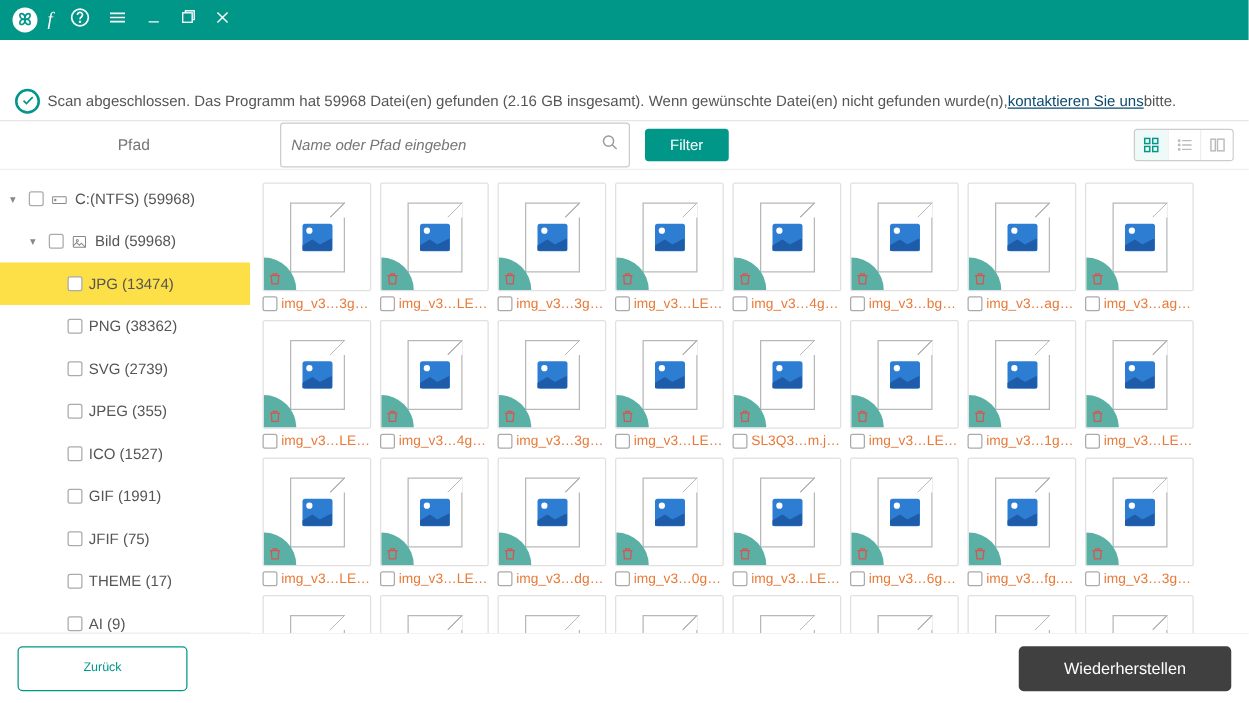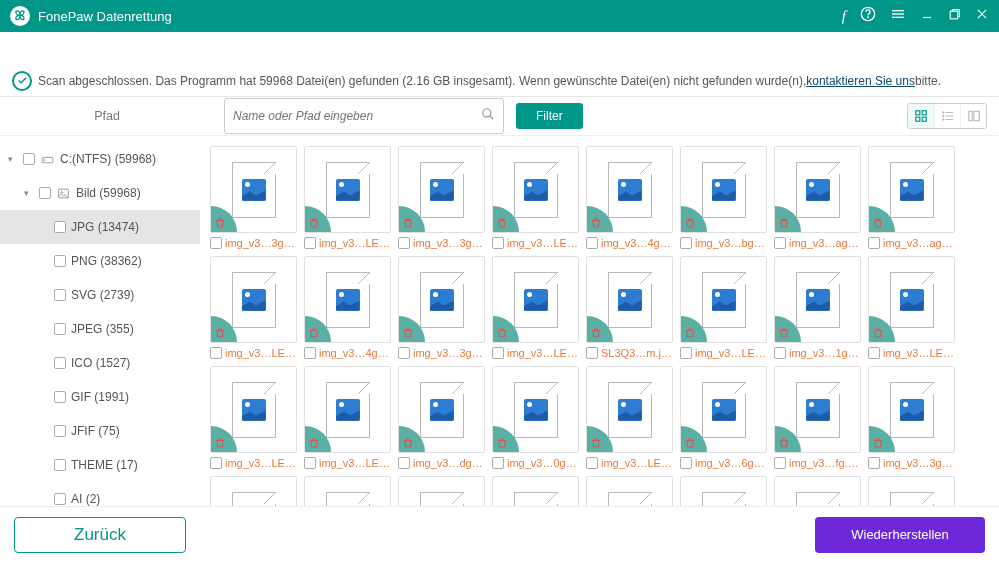--- a/index.html
+++ b/index.html
@@ -28,21 +28,21 @@
 .view-btn { width: 26px; height: 24px; display: flex; align-items: center; justify-content: center; background: #fff; cursor: pointer; }
 .view-btn.active { color: #009688; background: #eefaf8; }
 .view-btn:not(.active) { color: #bbb; }
 .view-btn + .view-btn { border-left: 1px solid #eee; }
 
 .main { flex: 1; display: flex; overflow: hidden; border-top: 1px solid #eee; }
 .sidebar { width: 200px; overflow-y: auto; padding-top: 6px; font-size: 12px; color: #555; }
 .tree-row { height: 34px; display: flex; align-items: center; gap: 5px; padding-left: 8px; cursor: pointer; white-space: nowrap; }
 .tree-row.depth1 { padding-left: 24px; }
 .tree-row.depth2 { padding-left: 54px; }
-.tree-row.selected { background: #e5e5e5; }
+.tree-row.selected { background: #fde047; }
 .tree-arrow { width: 10px; font-size: 9px; color: #888; }
 .tree-cb { width: 12px; height: 12px; border: 1px solid #aaa; border-radius: 2px; background: #fff; }
 .tree-icon { width: 15px; height: 13px; color: #888; }
 .tree-label { font-size: 12px; }
 
 .content { flex: 1; overflow-y: auto; padding: 10px 10px 0 10px; background: #fff; }
 .grid { display: flex; flex-wrap: wrap; gap: 7px; }
 .thumb { width: 87px; }
 .thumb-img { width: 87px; height: 87px; border: 1px solid #e0e0e0; border-radius: 2px; background: #fff; position: relative; display: flex; align-items: center; justify-content: center; overflow: hidden; }
 .file-body { width: 44px; height: 56px; border: 1px solid #b8b8b8; background: #fff; position: relative; display: flex; align-items: center; justify-content: center; }
@@ -50,32 +50,31 @@
 .file-inner { width: 24px; height: 22px; background: #2d7dd2; border-radius: 2px; position: relative; }
 .file-inner::before { content: ''; position: absolute; top: 3px; left: 3px; width: 5px; height: 5px; background: #fff; border-radius: 50%; }
 .file-inner::after { content: ''; position: absolute; bottom: 0; left: 0; right: 0; height: 10px; background: #1e5ba8; clip-path: polygon(0 60%, 35% 10%, 60% 50%, 100% 0, 100% 100%, 0 100%); }
 .corner { position: absolute; bottom: 0; left: 0; width: 26px; height: 26px; background: #5ab0a5; border-top-right-radius: 26px; display: flex; align-items: flex-end; justify-content: flex-start; padding: 3px; }
 .corner svg { width: 12px; height: 12px; }
 .thumb-row { display: flex; align-items: center; gap: 3px; margin-top: 4px; }
 .thumb-cb { width: 12px; height: 12px; border: 1px solid #aaa; border-radius: 2px; background: #fff; flex-shrink: 0; }
 .thumb-name { font-size: 11px; color: #e87a3a; white-space: nowrap; overflow: hidden; text-overflow: ellipsis; }
 
 .footer { height: 56px; border-top: 1px solid #eee; display: flex; align-items: center; padding: 0 14px; gap: 10px; }
-.btn-back { width: 172px; height: 36px; border: 1px solid #009688; background: #fff; color: #009688; border-radius: 4px; font-size: 17px; cursor: pointer; }
-.btn-recover { margin-left: auto; width: 170px; height: 36px; border: none; background: #6d28d9; color: #fff; border-radius: 4px; font-size: 13px; cursor: pointer; }
+.btn-back { width: 136px; height: 36px; border: 1px solid #009688; background: #fff; color: #009688; border-radius: 4px; font-size: 10px; cursor: pointer; }
+.btn-recover { margin-left: auto; width: 170px; height: 36px; border: none; background: #404040; color: #fff; border-radius: 4px; font-size: 13px; cursor: pointer; }
 
 ::-webkit-scrollbar { width: 6px; }
 ::-webkit-scrollbar-thumb { background: #ccc; border-radius: 3px; }
 </style>
 </head>
 <body>
 
 <div class="titlebar">
   <div class="app-logo">ꕤ</div>
-  <div class="app-title">FonePaw Datenrettung</div>
   <div class="title-icons">
     <span style="font-family:serif;font-style:italic;font-size:15px">f</span>
     <span>
       <svg width="16" height="16" viewBox="0 0 24 24" fill="none" stroke="white" stroke-width="2">
           <circle cx="12" cy="12" r="10"></circle>
           <path d="M9 9a3 3 0 115 2c-1 1-2 1.5-2 3"></path>
           <circle cx="12" cy="17" r=".5" fill="white"></circle>
         </svg>
     </span>
     <span>
@@ -207,21 +206,21 @@
         <div class="tree-row depth2">
           <span class="tree-cb"></span>
           <span class="tree-label">JFIF (75)</span>
         </div>
         <div class="tree-row depth2">
           <span class="tree-cb"></span>
           <span class="tree-label">THEME (17)</span>
         </div>
         <div class="tree-row depth2">
           <span class="tree-cb"></span>
-          <span class="tree-label">AI (2)</span>
+          <span class="tree-label">AI (9)</span>
         </div>
         <div class="tree-row depth2">
           <span class="tree-cb"></span>
           <span class="tree-label">CFP (0)</span>
         </div>
       </div>
   </div>
 
   <div class="content">
     <div class="grid" id="grid">

